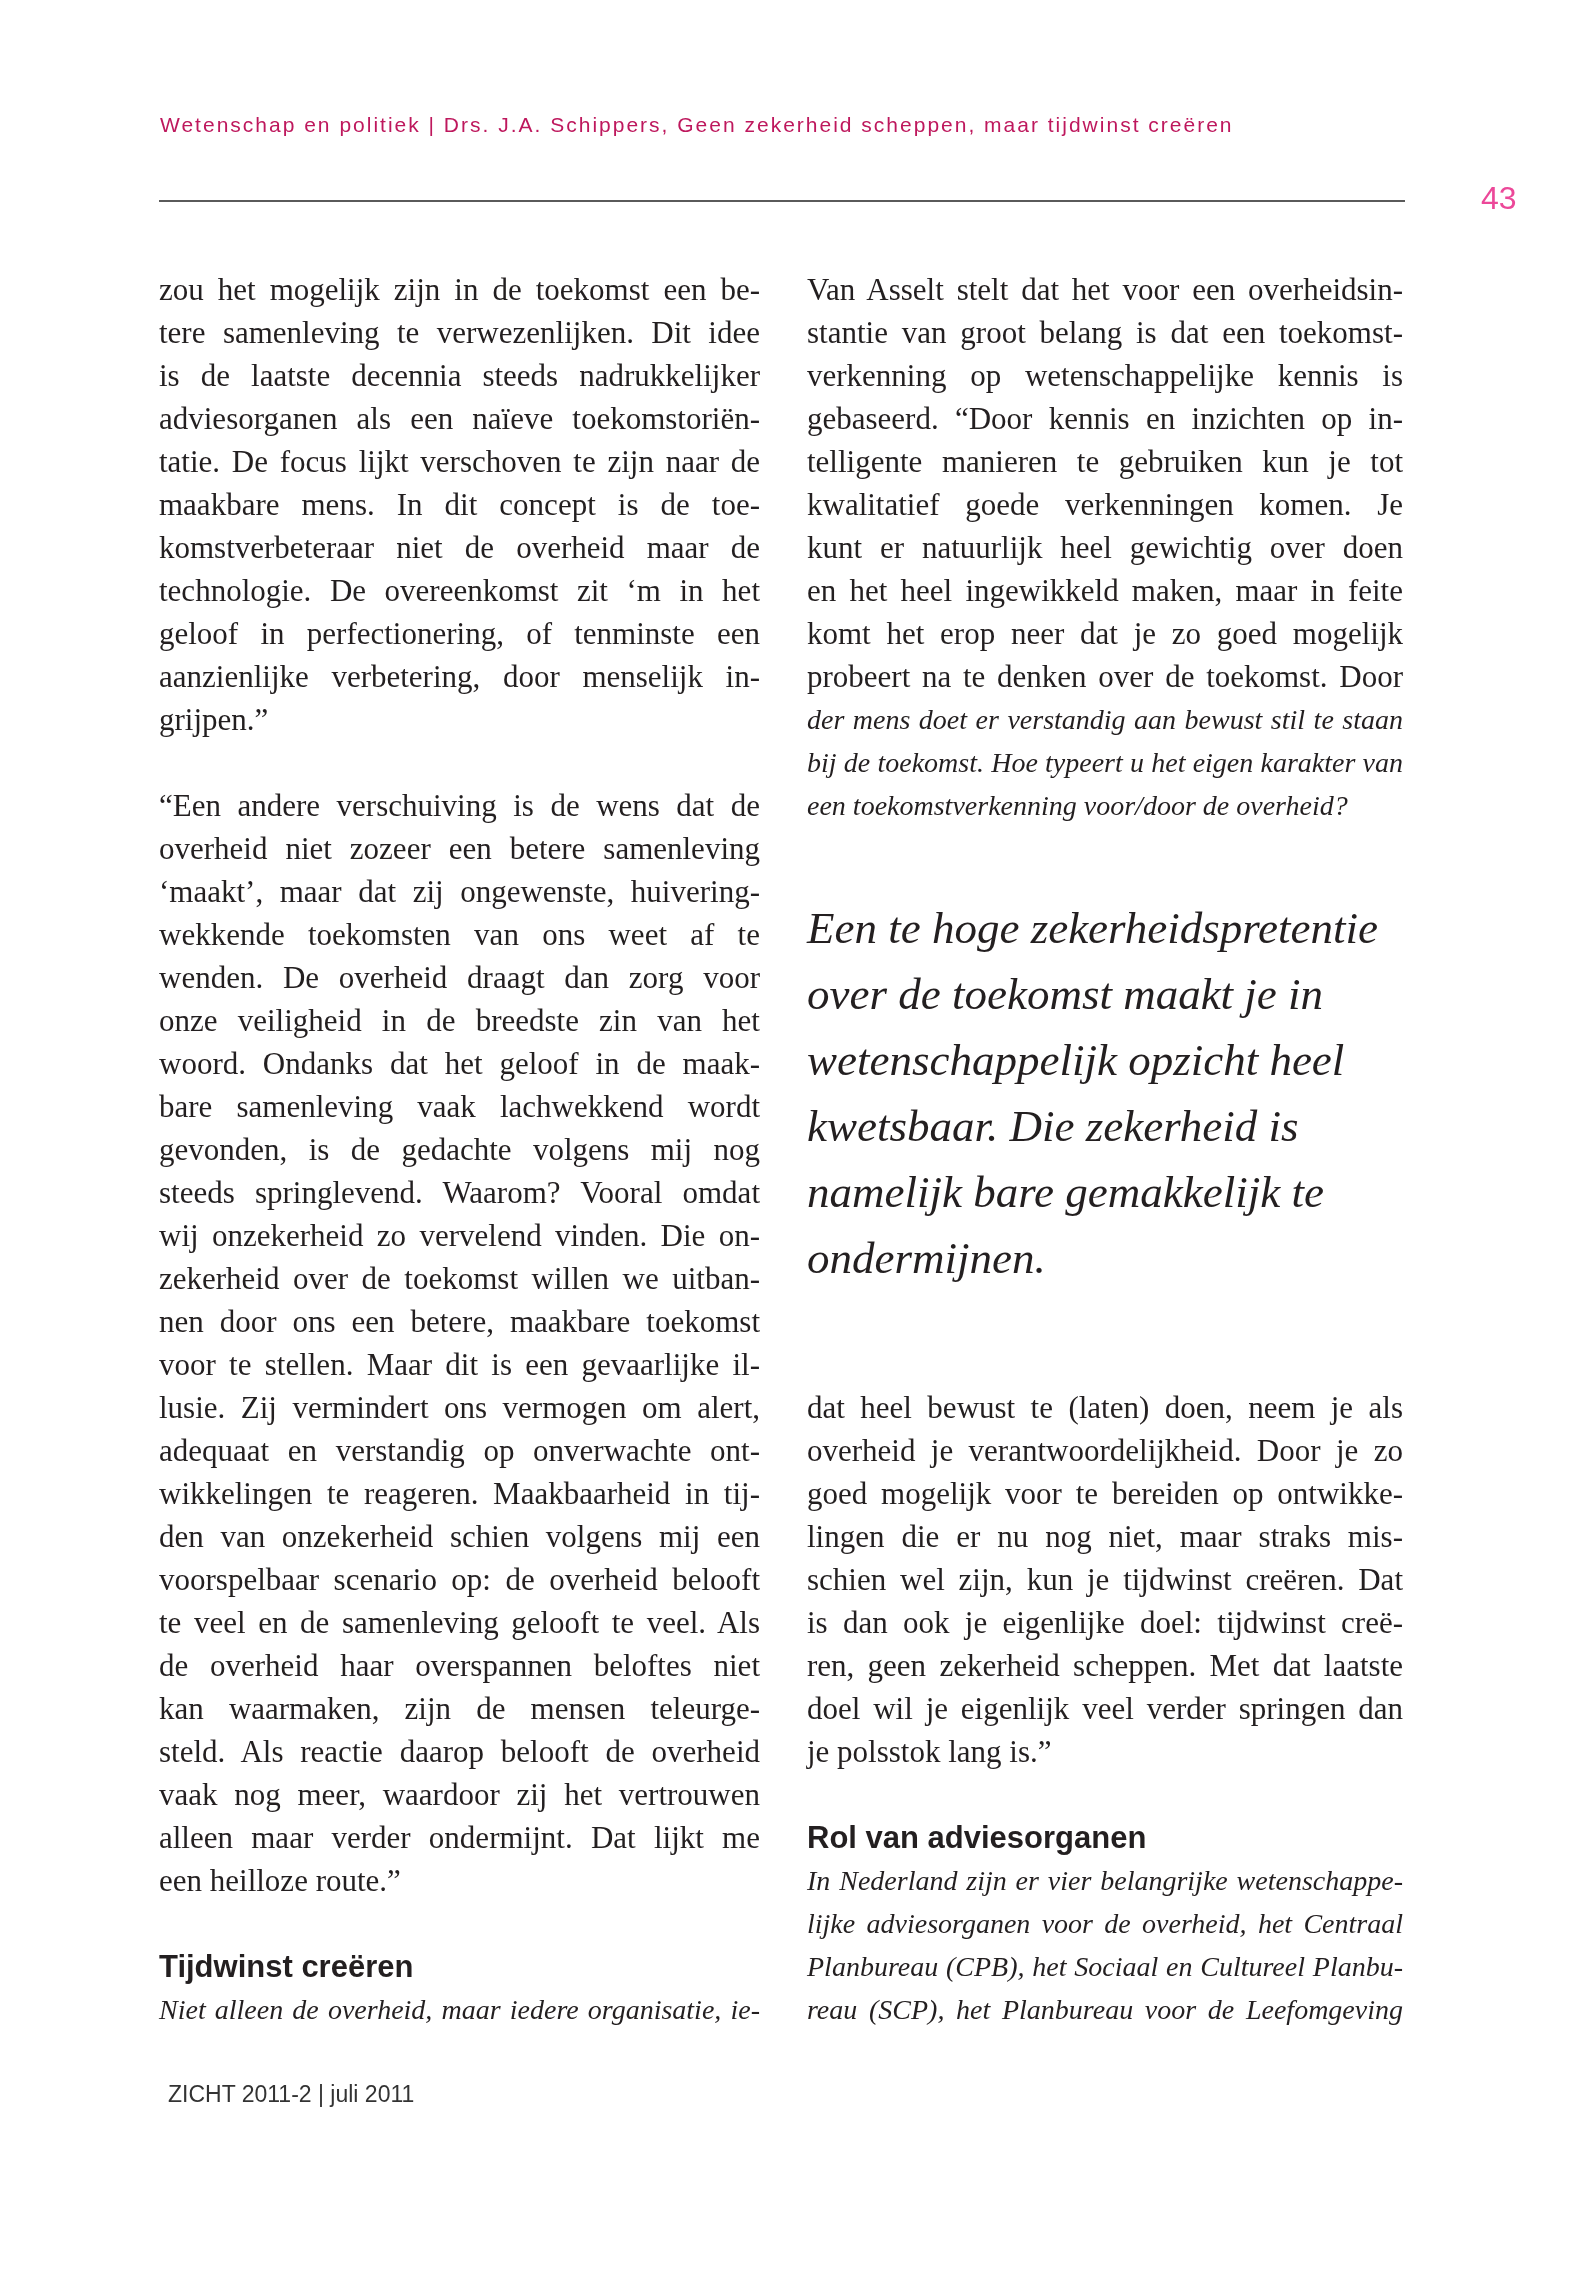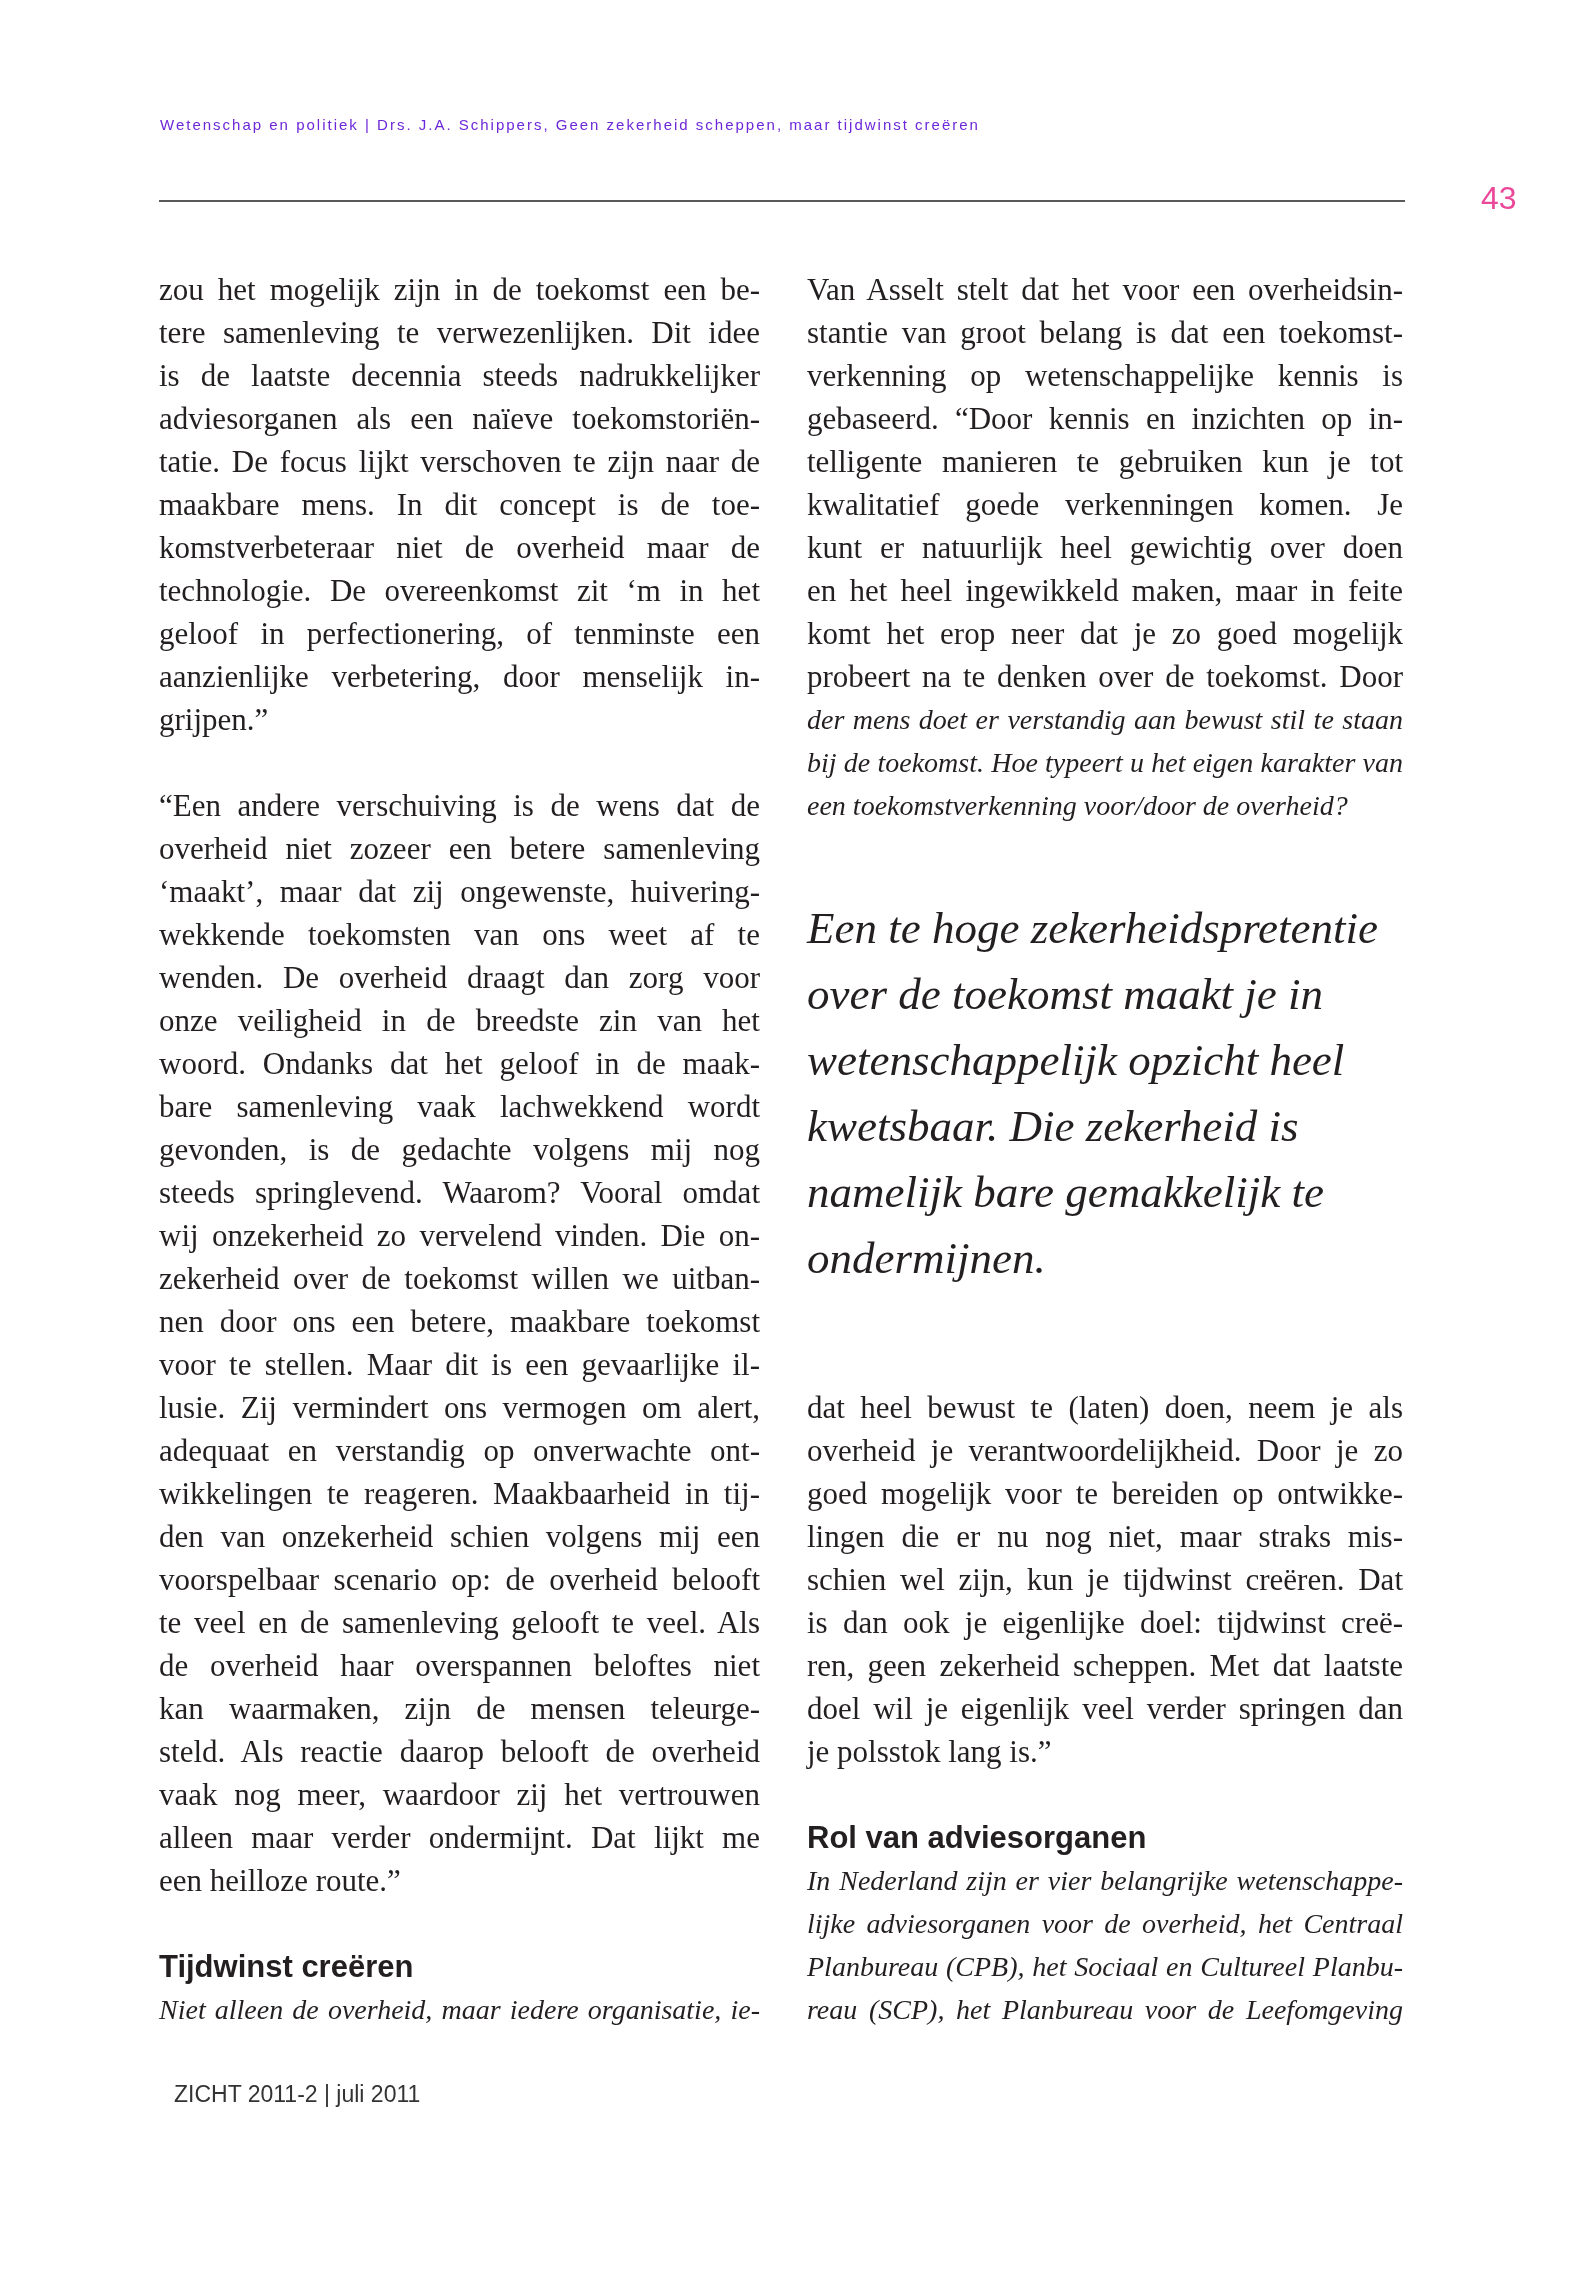--- a/index.html
+++ b/index.html
@@ -9,24 +9,24 @@
     height: 2295px;
     background: #ffffff;
     overflow: hidden;
     color: #231f20;
   }
   .running-title {
     position: absolute;
     left: 160px;
     top: 117px;
     font-family: "Liberation Sans", sans-serif;
-    font-size: 15px;
+    font-size: 21px;
     line-height: 16.4px;
     letter-spacing: 2px;
-    color: #6d28d9;
+    color: #be185d;
     white-space: nowrap;
   }
   .header-rule {
     position: absolute;
     left: 159px;
     top: 200px;
     width: 1246px;
     height: 1.7px;
     background: #5a5a5a;
   }
@@ -67,21 +67,21 @@
     height: 66px;
     line-height: 66px;
     font-family: "Liberation Serif", serif;
     font-style: italic;
     font-size: 45px;
     color: #231f20;
     white-space: nowrap;
   }
   .footer {
     position: absolute;
-    left: 174px;
+    left: 168px;
     top: 2083px;
     font-family: "Liberation Sans", sans-serif;
     font-size: 23px;
     line-height: 23px;
     color: #333333;
     white-space: nowrap;
   }
 </style>
 </head>
 <body>

